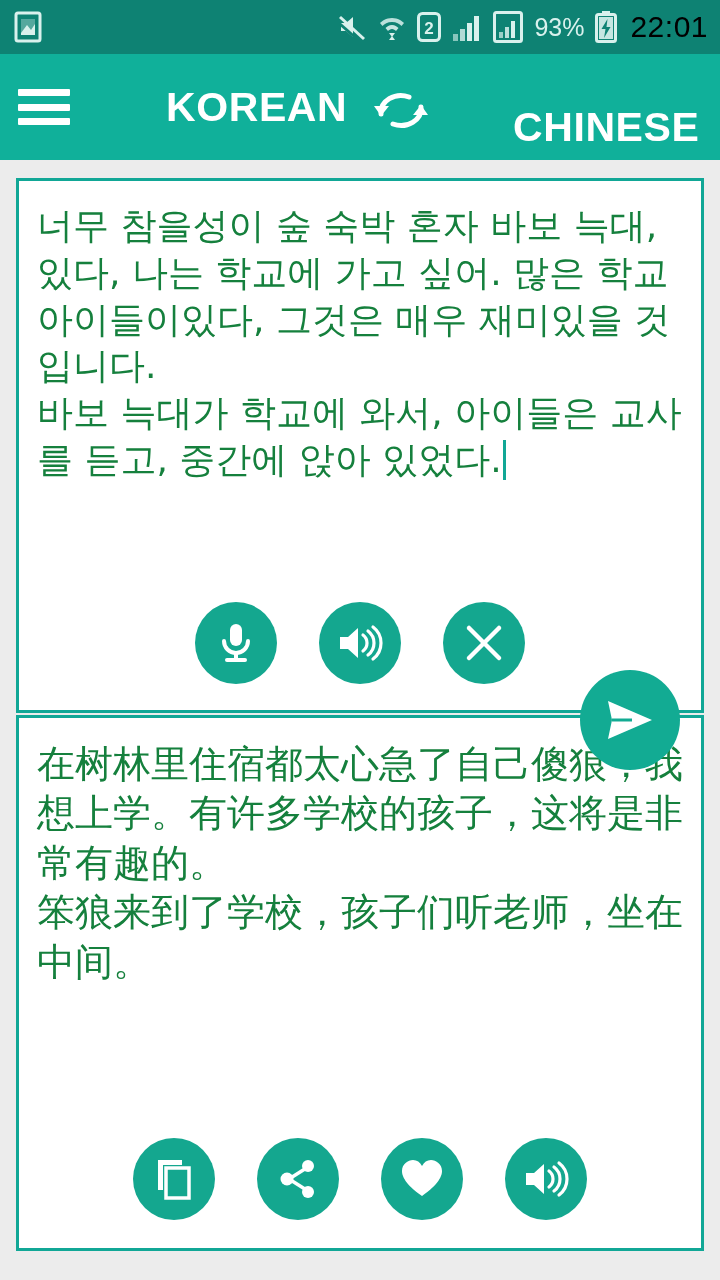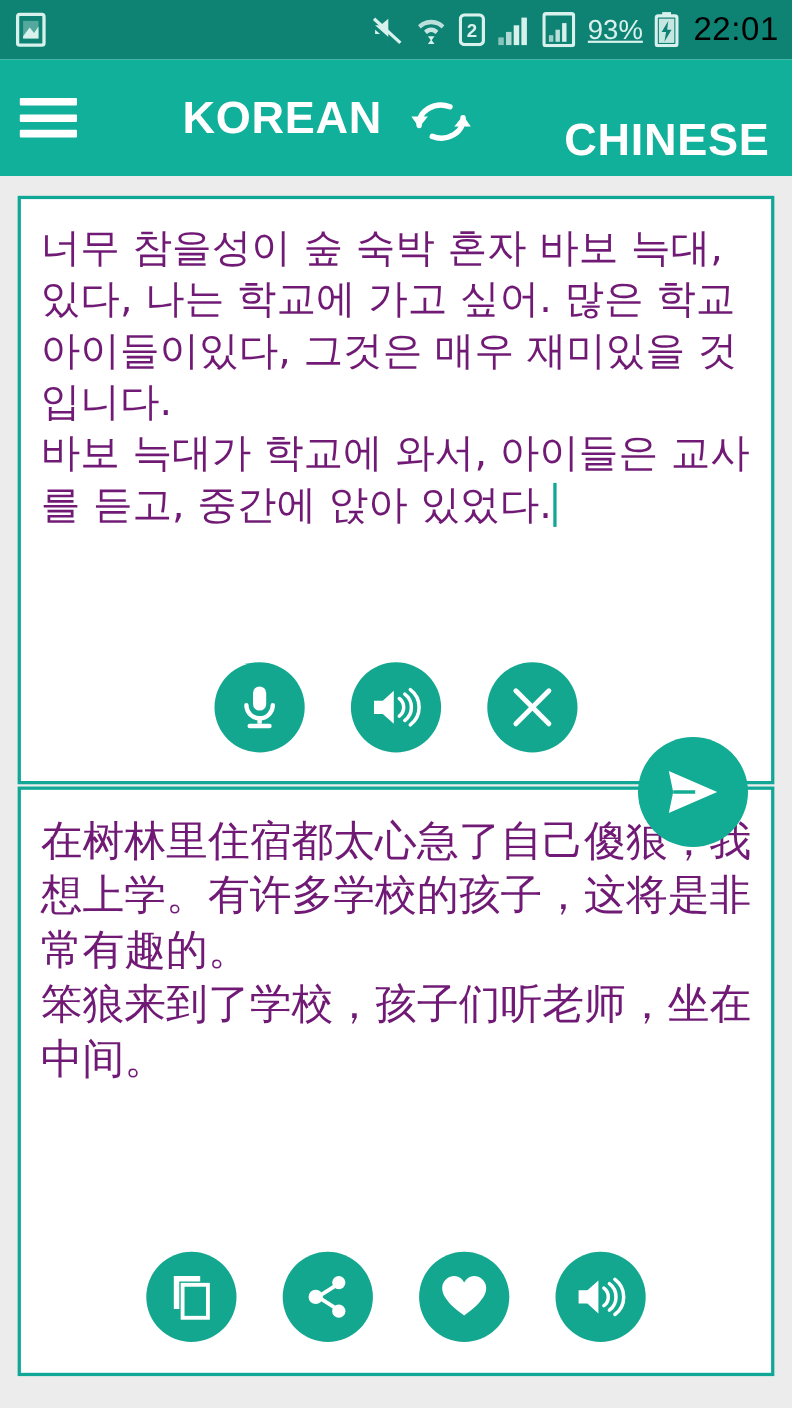--- a/index.html
+++ b/index.html
@@ -31,21 +31,20 @@
     display: flex;
     align-items: center;
     gap: 11px;
   }
   .sb-icon { display: block; }
   .sb-battery-pct {
     font-size: 25px;
     letter-spacing: 0px;
     color: #d9f1ed;
     font-family: "Liberation Sans", sans-serif;
-    text-decoration: underline;
   }
   .sb-clock {
     font-size: 30px;
     color: #000000;
     letter-spacing: 0.5px;
     margin-left: 2px;
     font-family: "Liberation Sans", sans-serif;
   }
 
   
@@ -100,21 +99,21 @@
     background: #ffffff;
     border: 3px solid #11a796;
   }
   .panel-source { top: 178px;  height: 535px; }
   .panel-target { top: 715px;  height: 536px; }
 
   .text-area {
     padding: 22px 16px 0 18px;
     font-size: 36px;
     line-height: 1.30;
-    color: #701a75;
+    color: #15803d;
     font-family: "DejaVu Sans", "Liberation Sans", sans-serif;
     white-space: pre-wrap;
     word-break: break-word;
   }
   .text-area.cjk { font-size: 38px; line-height: 1.30; }
 
   .caret {
     display: inline-block;
     width: 3px;
     height: 40px;

